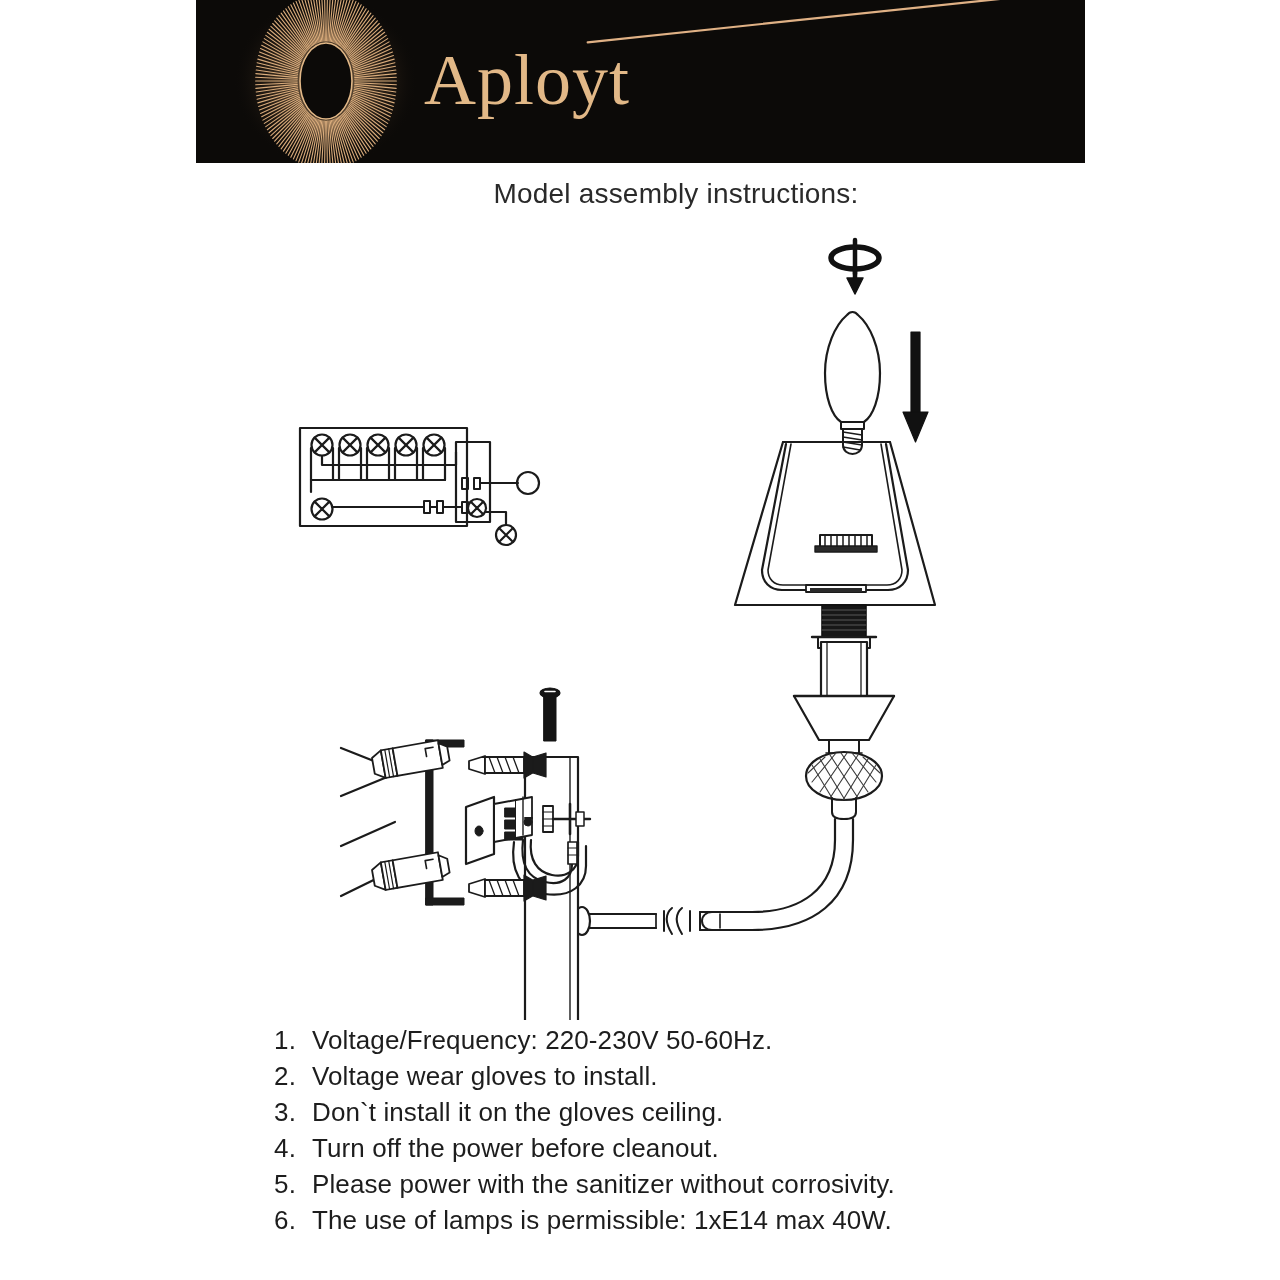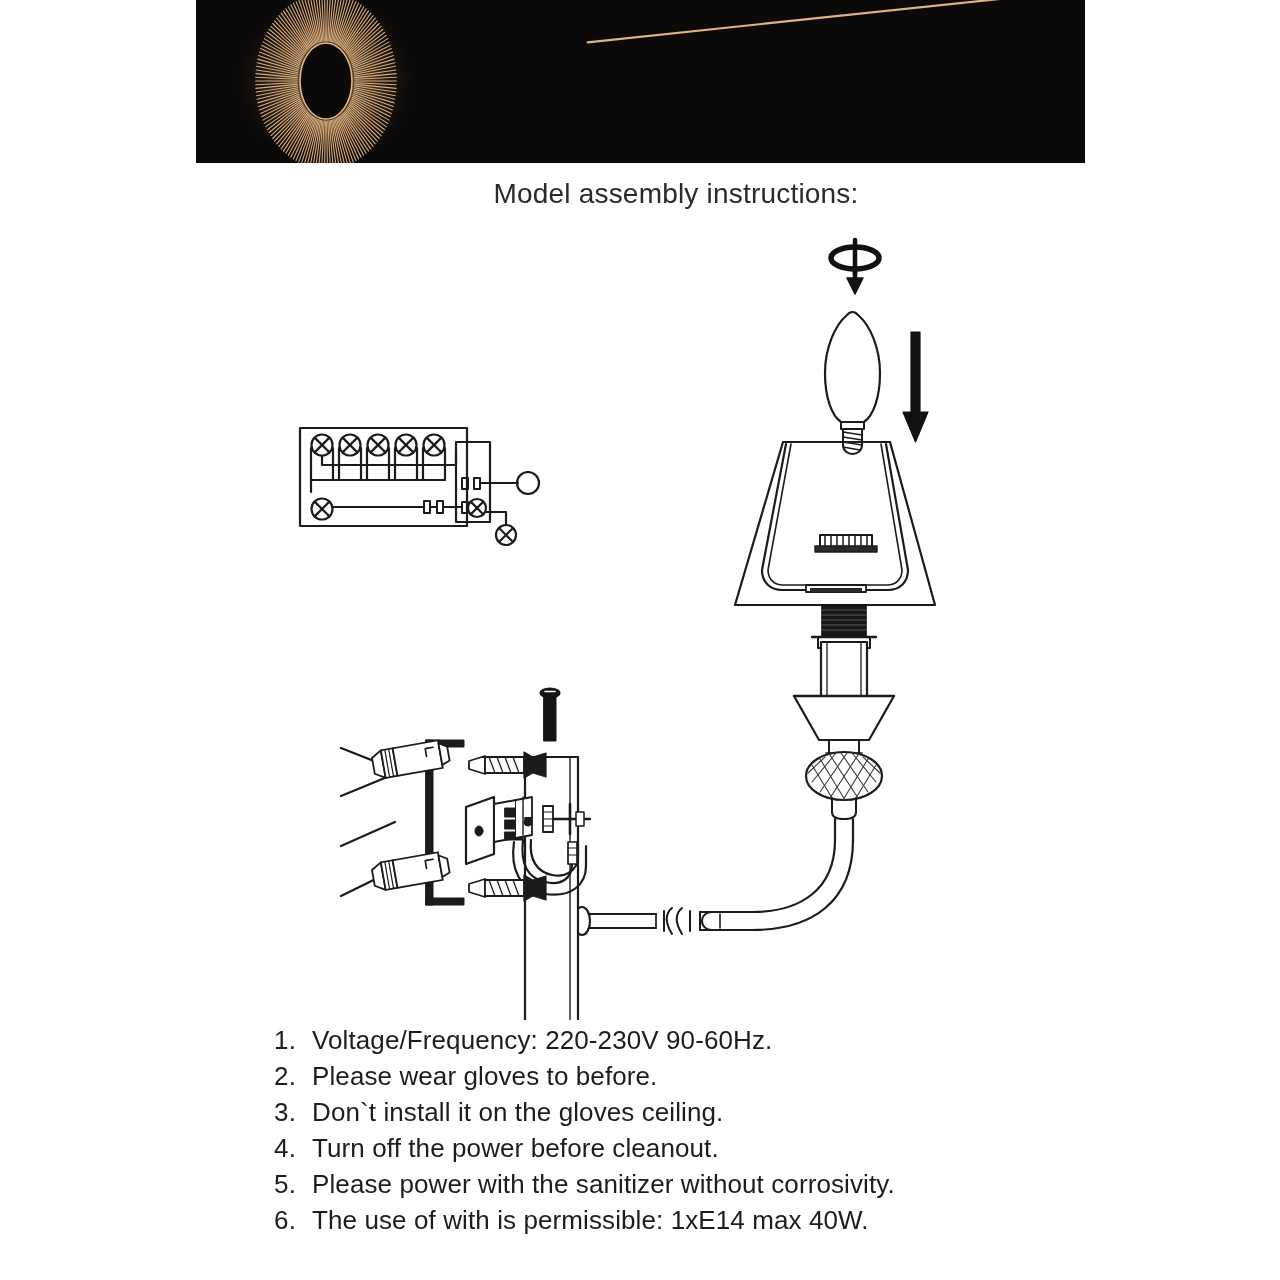--- a/index.html
+++ b/index.html
@@ -272,20 +272,21 @@
           <line x1="889" y1="-10" x2="417.2" y2="-303.0" stroke-width="3.40"></line>
           <line x1="889" y1="-10" x2="452.3" y2="-353.1" stroke-width="3.60"></line>
           <line x1="889" y1="-10" x2="499.2" y2="-392.5" stroke-width="3.80"></line>
           <line x1="889" y1="-10" x2="549.4" y2="-425.9" stroke-width="4.00"></line>
           <line x1="889" y1="-10" x2="602.2" y2="-452.9" stroke-width="4.20"></line>
           <line x1="889" y1="-10" x2="656.7" y2="-473.5" stroke-width="4.40"></line>
           <line x1="889" y1="-10" x2="712.3" y2="-487.6" stroke-width="4.60"></line>
           <line x1="889" y1="-10" x2="768.0" y2="-495.1" stroke-width="4.80"></line>
         </g>
     </svg>
+    <div class="brand-name">Aployt</div>
   </div>
 
   <div class="title-block">
     <div class="title-line">Model assembly instructions:</div>
   </div>
 
   <div class="diagram">
     <svg viewBox="0 0 1280 790" xmlns="http://www.w3.org/2000/svg">
       <g fill="none" stroke="#1b1b1b" stroke-width="2.2" stroke-linejoin="round" stroke-linecap="round">
 
@@ -579,37 +580,37 @@
           </g>
         </g>
 
       </g>
     </svg>
   </div>
 
   <div class="instructions">
     <div class="instr-row">
       <span class="instr-num">1.</span>
-      <span class="instr-text">Voltage/Frequency: 220-230V 90-60Hz.</span>
+      <span class="instr-text">Voltage/Frequency: 220-230V 50-60Hz.</span>
     </div>
     <div class="instr-row">
       <span class="instr-num">2.</span>
-      <span class="instr-text">Please wear gloves to before.</span>
+      <span class="instr-text">Voltage wear gloves to install.</span>
     </div>
     <div class="instr-row">
       <span class="instr-num">3.</span>
       <span class="instr-text">Don`t install it on the gloves ceiling.</span>
     </div>
     <div class="instr-row">
       <span class="instr-num">4.</span>
       <span class="instr-text">Turn off the power before cleanout.</span>
     </div>
     <div class="instr-row">
       <span class="instr-num">5.</span>
       <span class="instr-text">Please power with the sanitizer without corrosivity.</span>
     </div>
     <div class="instr-row">
       <span class="instr-num">6.</span>
-      <span class="instr-text">The use of with is permissible: 1xE14 max 40W.</span>
+      <span class="instr-text">The use of lamps is permissible: 1xE14 max 40W.</span>
     </div>
   </div>
 
 </div>
 
 </body></html>

